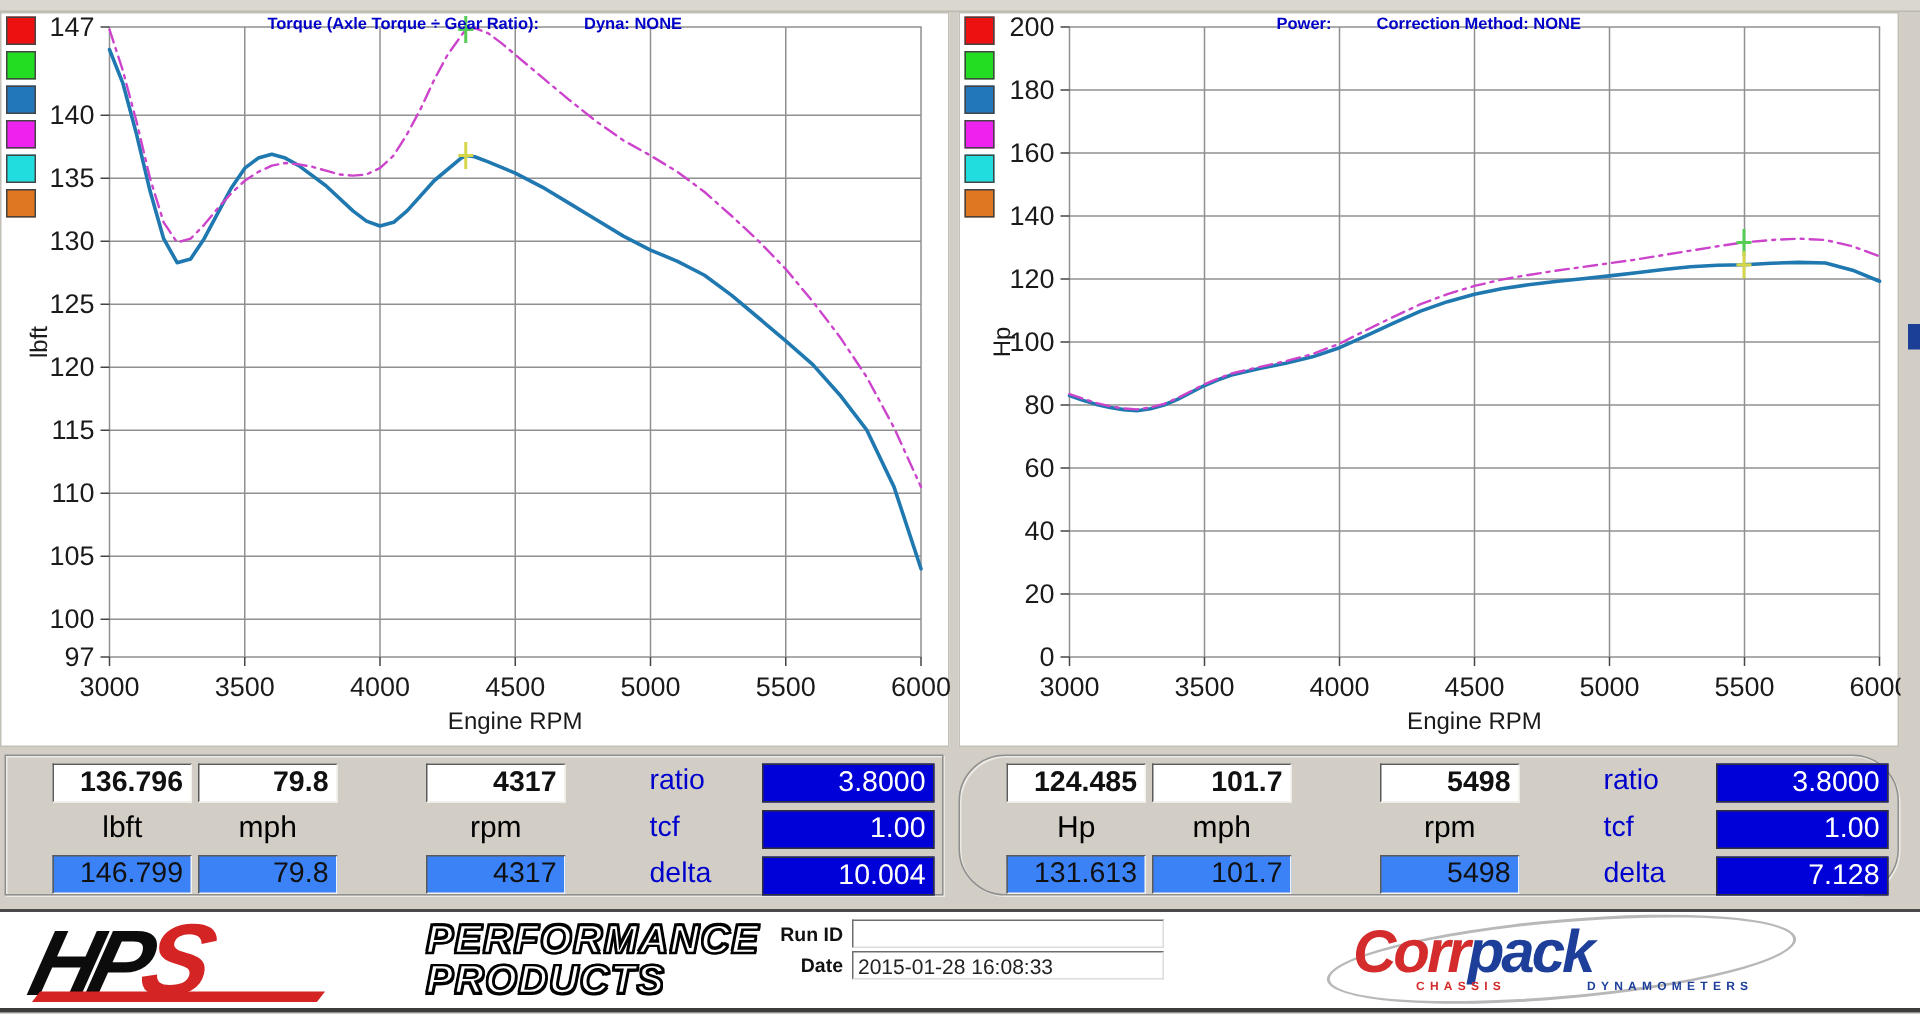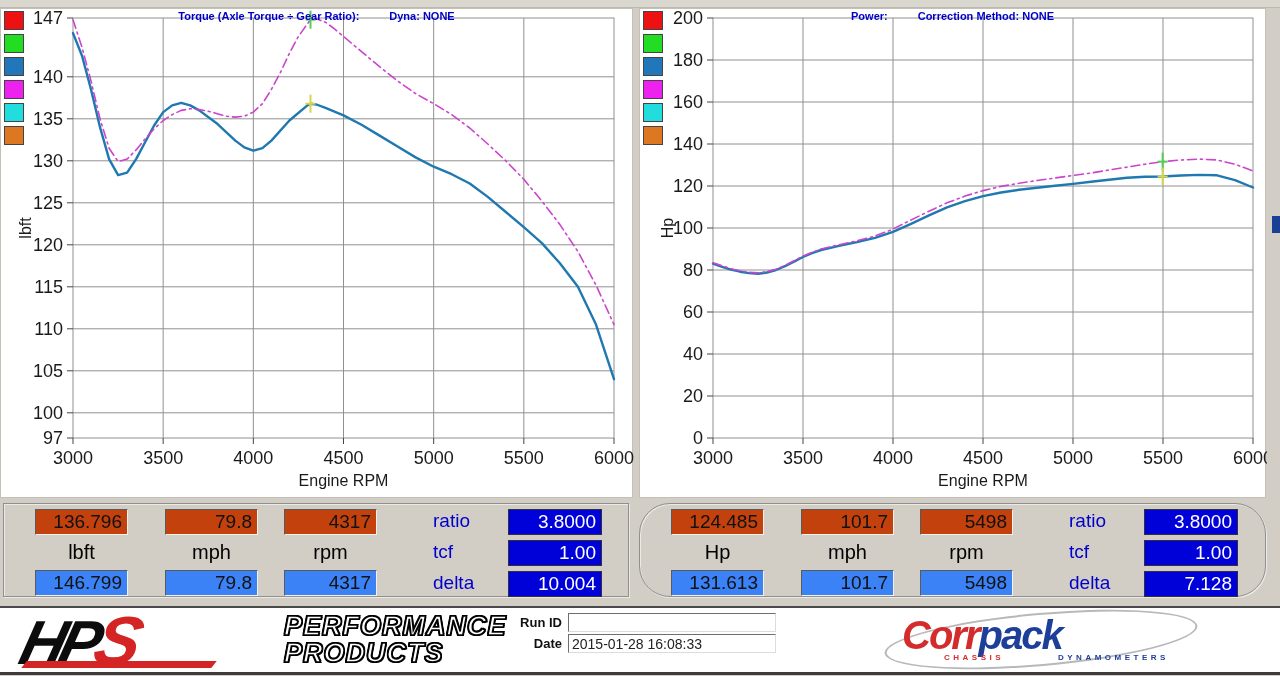--- a/index.html
+++ b/index.html
@@ -16,28 +16,28 @@
   .chart-title .t2{margin-left:30px;}
   .legend{position:absolute;left:3px;top:2px;z-index:3;}
   .legend .sw{width:20px;height:19px;margin-bottom:4px;border:1px solid #444;box-sizing:border-box;}
   svg.plot{position:absolute;left:0;top:0;font-family:"Liberation Sans",sans-serif;}
 
   .data-panel{position:absolute;top:503px;height:94px;background:#d2cec6;border:1px solid #8f8f8f;box-shadow:inset 1px 1px 0 #eceae4,1px 1px 0 #eceae4;box-sizing:border-box;}
   #panel-left{left:3px;width:626px;}
   #panel-right{left:639px;width:627px;border-radius:31px;}
   .vbox{position:absolute;width:93px;height:26px;line-height:24px;font-size:19px;color:#111;text-align:right;padding-right:5px;box-sizing:border-box;
         border-top:1px solid #5a5a5a;border-left:1px solid #5a5a5a;border-bottom:1px solid #f4f2ec;border-right:1px solid #f4f2ec;}
-  .vbox.yellow{background:#c2410c;}
+  .vbox.yellow{background:#ffffff;font-weight:bold;}
   .vbox.green{background:#3b82f6;}
   .unit{position:absolute;width:93px;height:26px;line-height:26px;font-size:20px;color:#000;text-align:center;}
-  .c0{left:31px;} .c1{left:161px;} .c2{left:280px;}
+  .c0{left:31px;} .c1{left:128px;} .c2{left:280px;}
   .r0{top:5px;} .rl{top:35px;} .r1{top:66px;}
   .param-label{position:absolute;left:429px;font-size:19px;color:#0000cc;}
   .p0{top:6px;} .p1{top:37px;} .p2{top:68px;}
-  .bluebox{position:absolute;left:504px;width:94px;height:26px;line-height:24px;background:#0000d8;color:#ffffff;font-size:19px;text-align:right;padding-right:5px;box-sizing:border-box;border:1px solid #30303a;}
+  .bluebox{position:absolute;left:504px;width:115px;height:26px;line-height:24px;background:#0000d8;color:#ffffff;font-size:19px;text-align:right;padding-right:5px;box-sizing:border-box;border:1px solid #30303a;}
   .b0{top:5px;} .b1{top:36px;} .b2{top:67px;}
 
   .footer{position:absolute;left:0;top:606px;width:1280px;height:64px;background:#ffffff;border-top:2px solid #4a4a4a;border-bottom:3px solid #3c3c3c;}
   .hps-logo{position:absolute;left:22px;top:4px;width:255px;height:56px;}
   .hps-text{font-style:italic;font-weight:900;font-size:62px;letter-spacing:-6px;transform:skewX(-14deg);display:inline-block;color:#0c0c0c;line-height:56px;}
   .hps-text .hps-s{color:#d42424;font-size:68px;}
   .hps-bar{position:absolute;left:2px;top:49px;width:190px;height:7px;background:#d42424;transform:skewX(-38deg);}
   .perf-block{position:absolute;left:284px;top:5px;font-style:italic;font-weight:900;font-size:27px;line-height:27px;letter-spacing:1px;color:#ffffff;
       -webkit-text-stroke:1.6px #000;
       text-shadow:-1px -1px 0 #000,1px -1px 0 #000,-1px 1px 0 #000,1px 1px 0 #000;}

